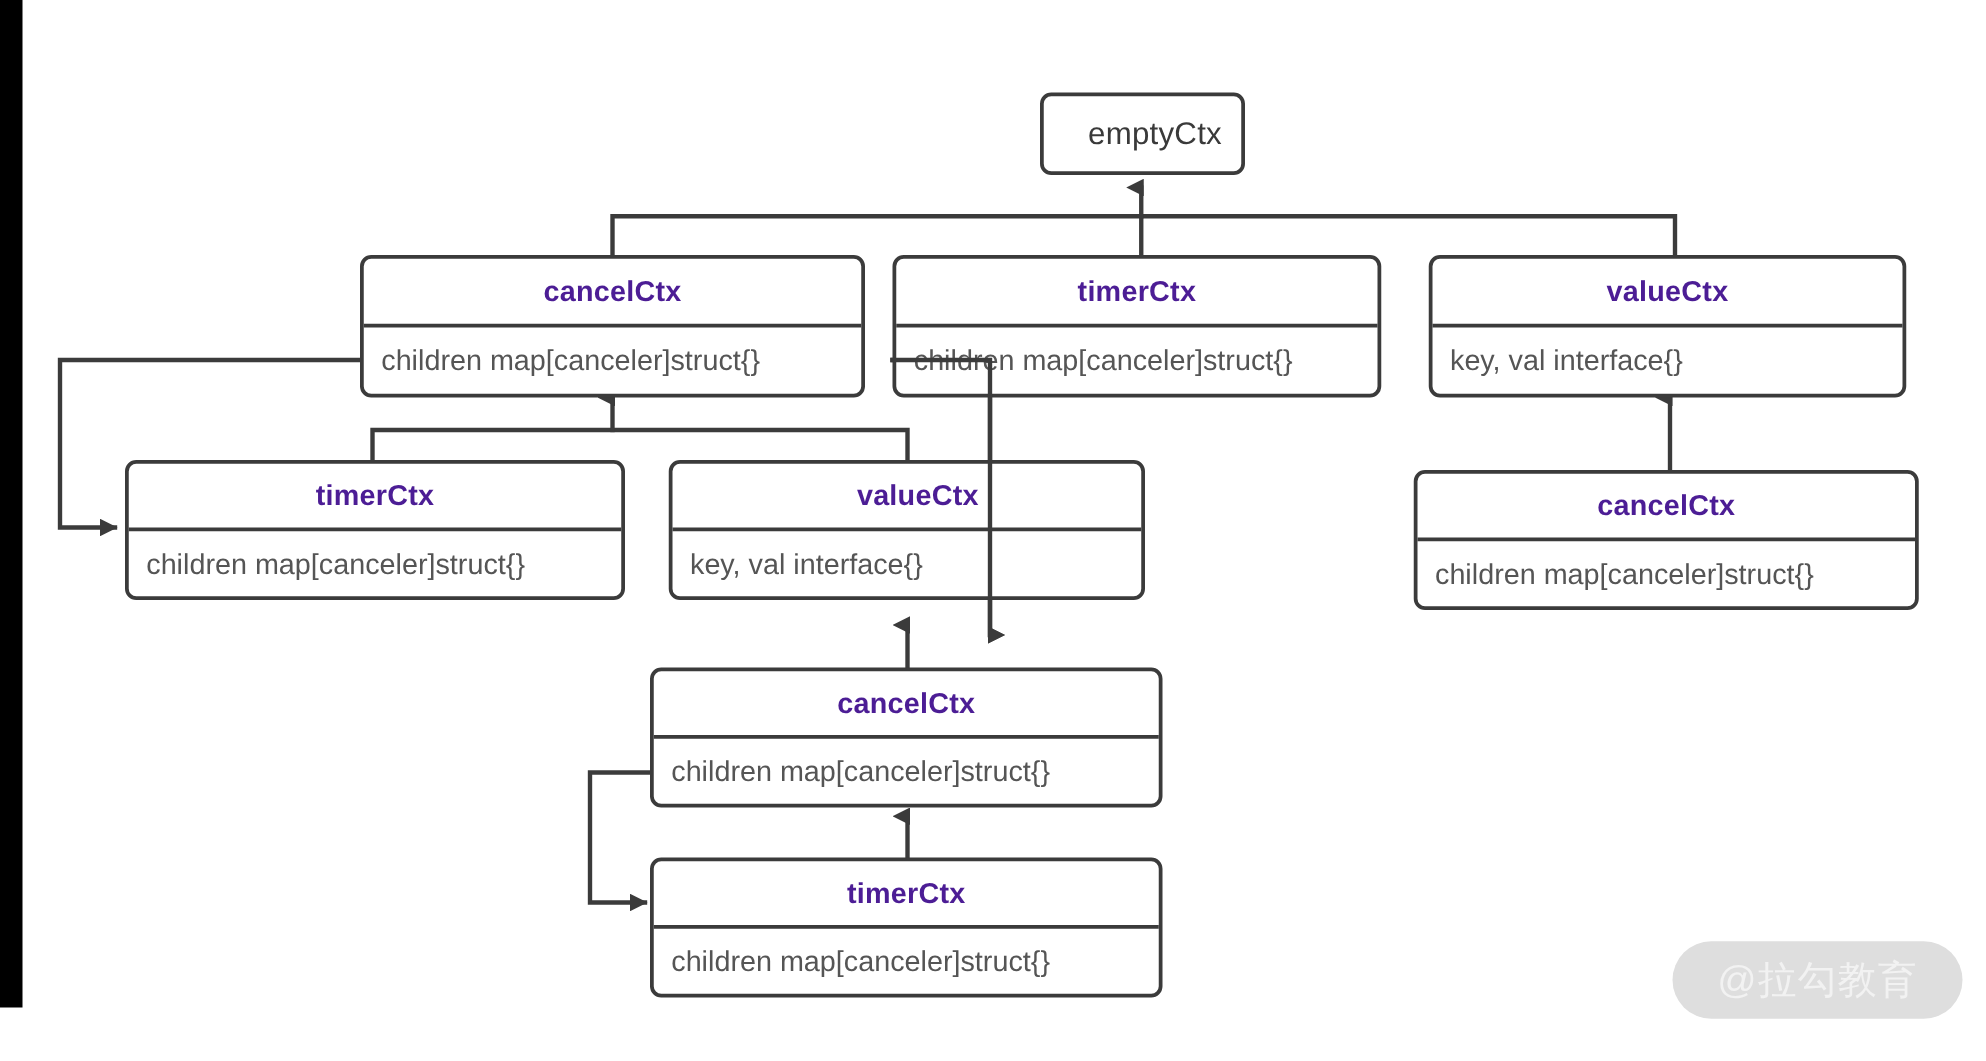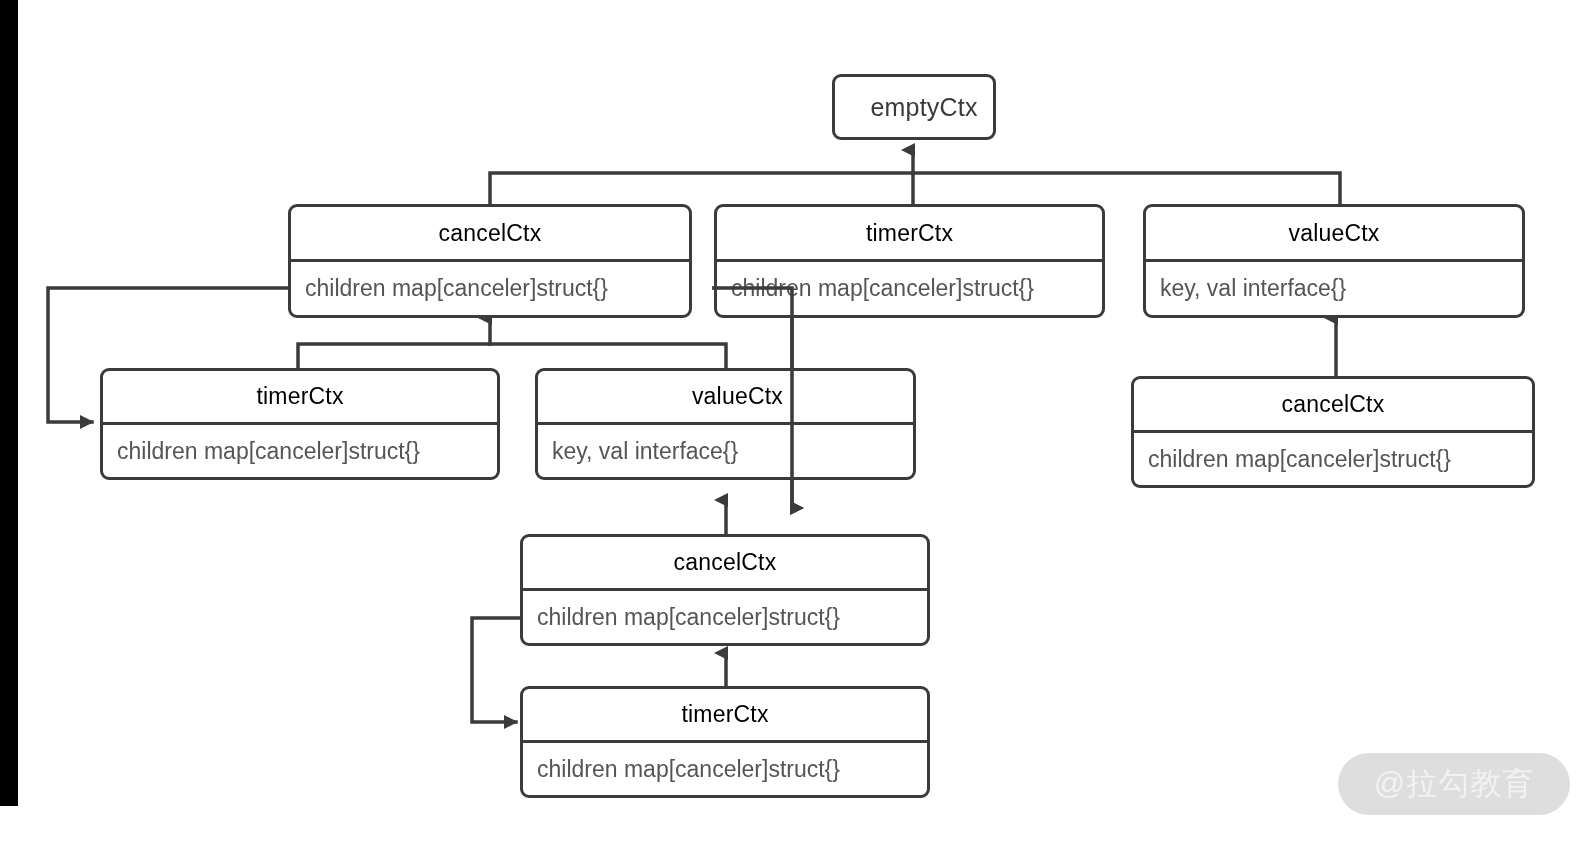--- a/index.html
+++ b/index.html
@@ -29,22 +29,22 @@
     box-sizing: border-box;
     background: #ffffff;
     border: 3px solid #3b3b3b;
     border-radius: 9px;
     z-index: 5;
   }
   .node .title {
     box-sizing: border-box;
     width: 100%;
     text-align: center;
-    font-weight: normal;
-    color: #000000;
+    font-weight: bold;
+    color: #4c1d95;
     letter-spacing: 0.2px;
     display: flex;
     align-items: center;
     justify-content: center;
   }
   .node .divider {
     width: 100%;
     height: 3px;
     background: #3b3b3b;
   }

